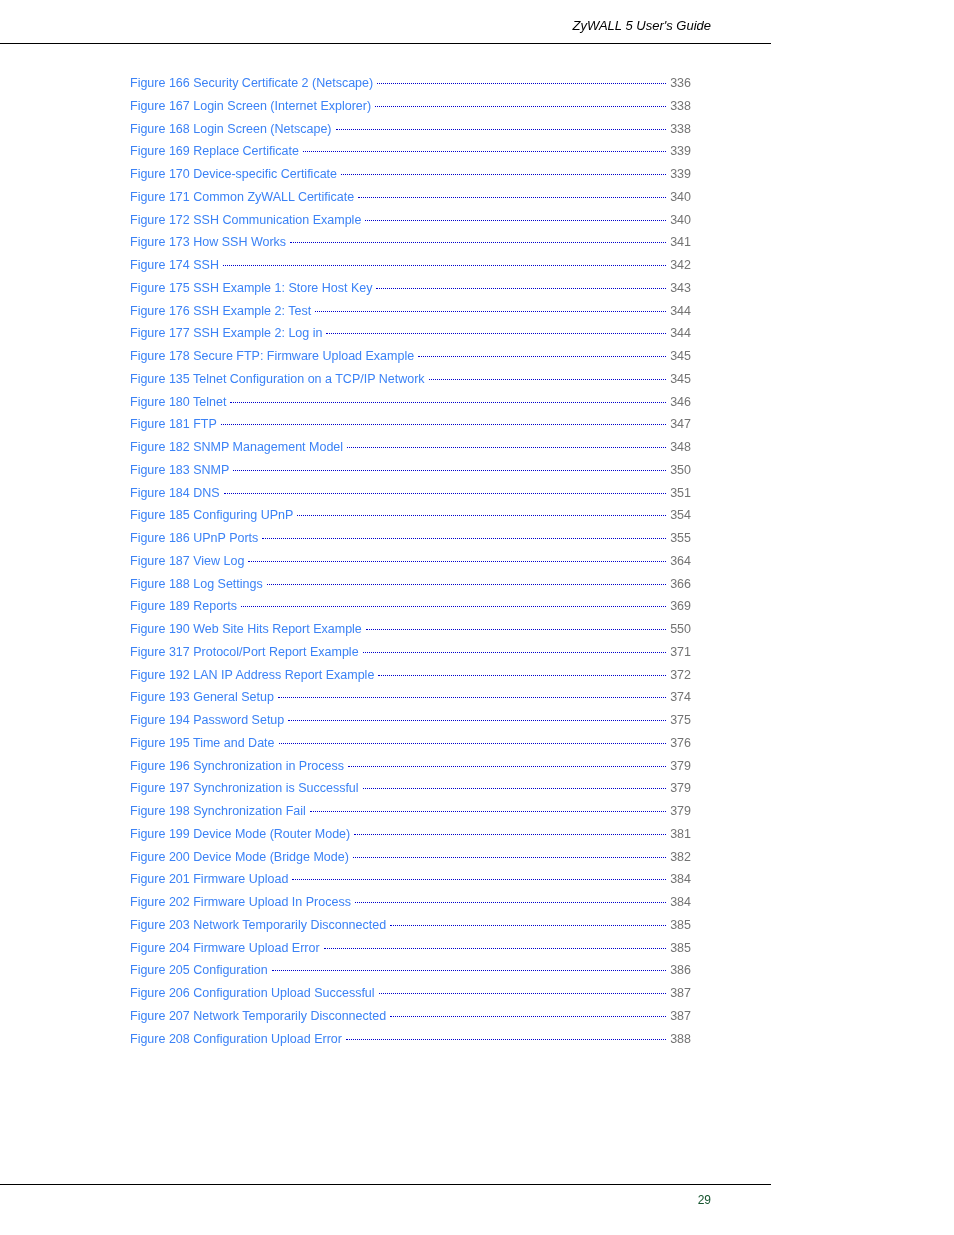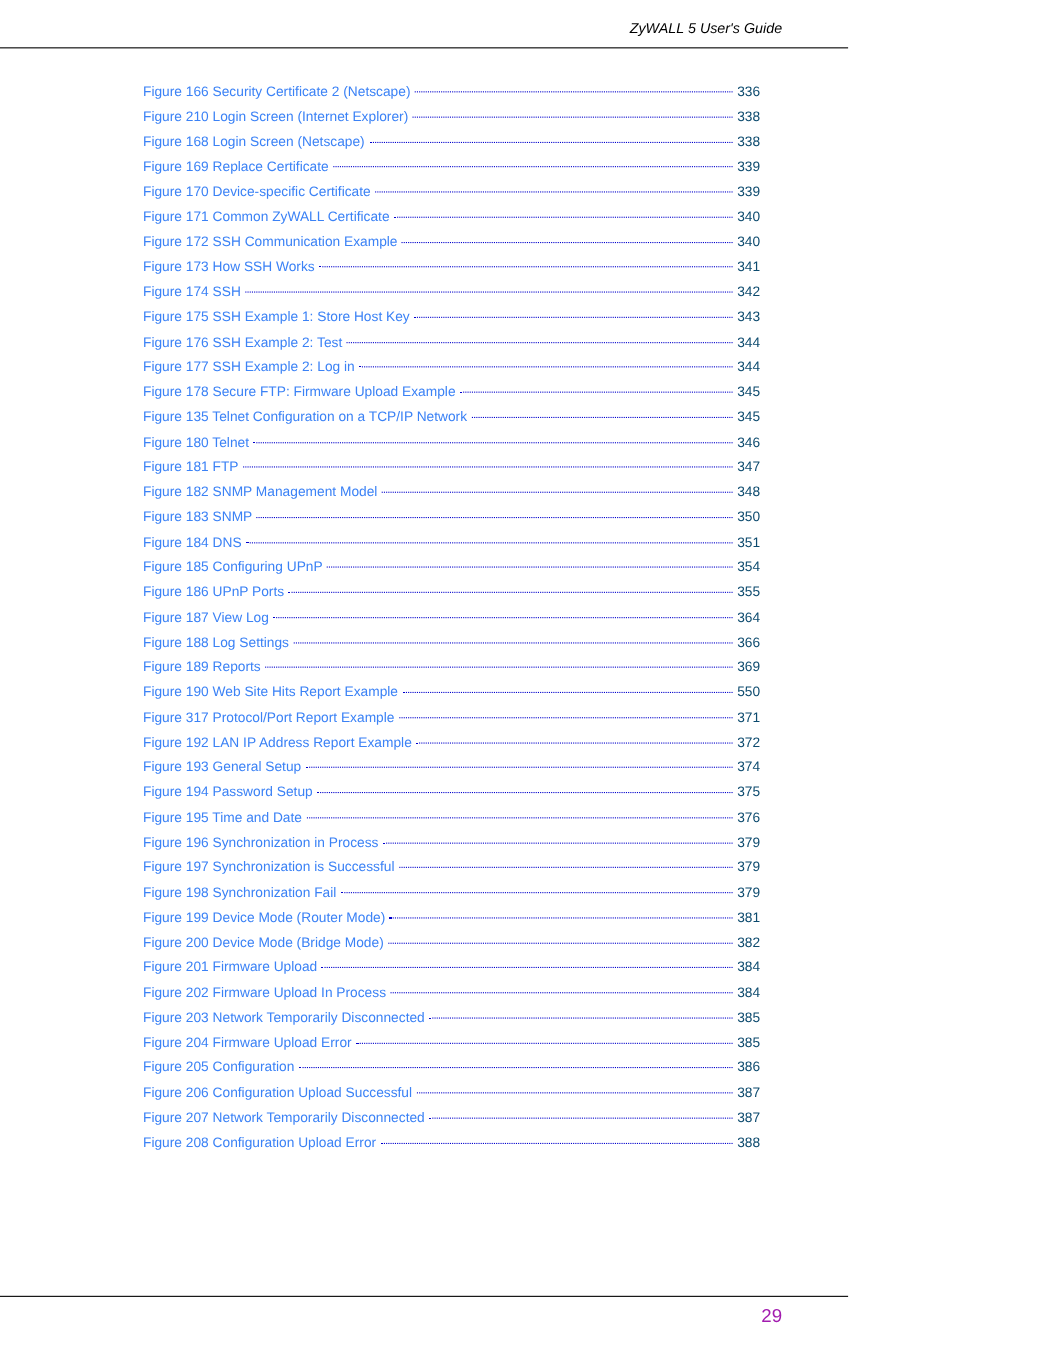--- a/index.html
+++ b/index.html
@@ -61,59 +61,59 @@
     .toc-dots {
       flex: 1;
       border-bottom: 1px dotted #0000cc;
       margin: 0 4px;
       min-width: 20px;
       position: relative;
       bottom: 3px;
     }
 
     .toc-page {
-      color: #0c4a6e;
+      color: #737373;
       font-size: 12.5px;
       white-space: nowrap;
       flex-shrink: 0;
     }
 
     .footer {
       position: absolute;
       bottom: 20px;
       left: 0;
       right: 0;
       display: flex;
       justify-content: flex-end;
       padding: 8px 60px;
       border-top: 1.5px solid #000000;
     }
 
     .footer-page {
-      font-size: 17px;
-      color: #a21caf;
+      font-size: 12px;
+      color: #14532d;
     }
   </style>
 </head>
 <body>
 
 <div class="page">
   <div class="header">
     <span class="header-title">ZyWALL 5 User's Guide</span>
   </div>
 
   <div class="content">
 
   <div class="toc-entry">
         <a class="toc-link" href="#">Figure 166 Security Certificate 2 (Netscape)</a>
         <span class="toc-dots"></span>
         <span class="toc-page">336</span>
       </div>
       <div class="toc-entry">
-        <a class="toc-link" href="#">Figure 210 Login Screen (Internet Explorer)</a>
+        <a class="toc-link" href="#">Figure 167 Login Screen (Internet Explorer)</a>
         <span class="toc-dots"></span>
         <span class="toc-page">338</span>
       </div>
       <div class="toc-entry">
         <a class="toc-link" href="#">Figure 168 Login Screen (Netscape)</a>
         <span class="toc-dots"></span>
         <span class="toc-page">338</span>
       </div>
       <div class="toc-entry">
         <a class="toc-link" href="#">Figure 169 Replace Certificate</a>

